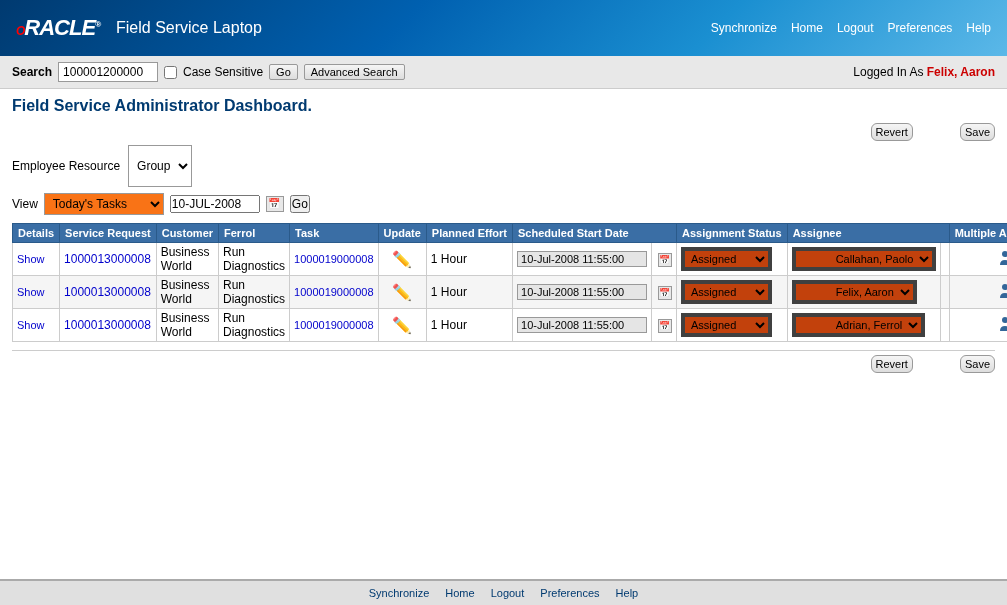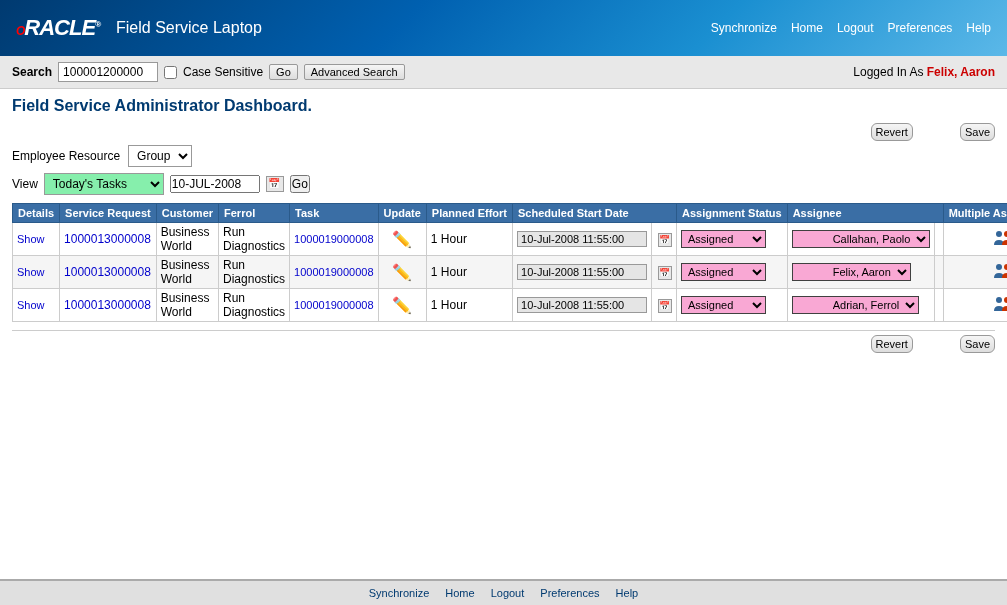--- a/index.html
+++ b/index.html
@@ -88,36 +88,36 @@
     
     .filter-row {
       display: flex;
       align-items: center;
       gap: 8px;
       margin-bottom: 6px;
     }
     .filter-row label { font-size: 12px; }
     .filter-row select {
       border: 1px solid #999;
-      padding: 2px 4px;
+      padding: 12px 4px;
       font-size: 12px;
       background: #fff;
     }
     .view-row {
       display: flex;
       align-items: center;
       gap: 6px;
       margin-bottom: 8px;
     }
     .view-row label { font-size: 12px; }
     .view-row select {
       border: 1px solid #999;
       padding: 2px 4px;
       font-size: 12px;
-      background: #86efac;
+      background: #f97316;
       min-width: 120px;
     }
     .cal-icon {
       display: inline-block;
       width: 18px;
       height: 16px;
       background: #e8e8e8;
       border: 1px solid #999;
       text-align: center;
       line-height: 14px;
@@ -150,24 +150,24 @@
     .show-link { color: #0000cc; text-decoration: none; font-size: 11px; }
     .task-link { color: #0000cc; text-decoration: none; font-size: 11px; }
     .table-input {
       border: 1px solid #999;
       padding: 1px 3px;
       font-size: 11px;
       background: #e5e5e5;
       width: 130px;
     }
     .table-select {
-      border: 1px solid #404040;
+      border: 4px solid #404040;
       padding: 1px 2px;
       font-size: 11px;
-      background: #f9a8d4;
+      background: #c2410c;
       min-width: 80px;
     }
     .assignee-select {
       min-width: 100px;
       padding-left: 36px;
     }
     .cal-cell-icon {
       display: inline-block;
       width: 14px;
       height: 14px;

